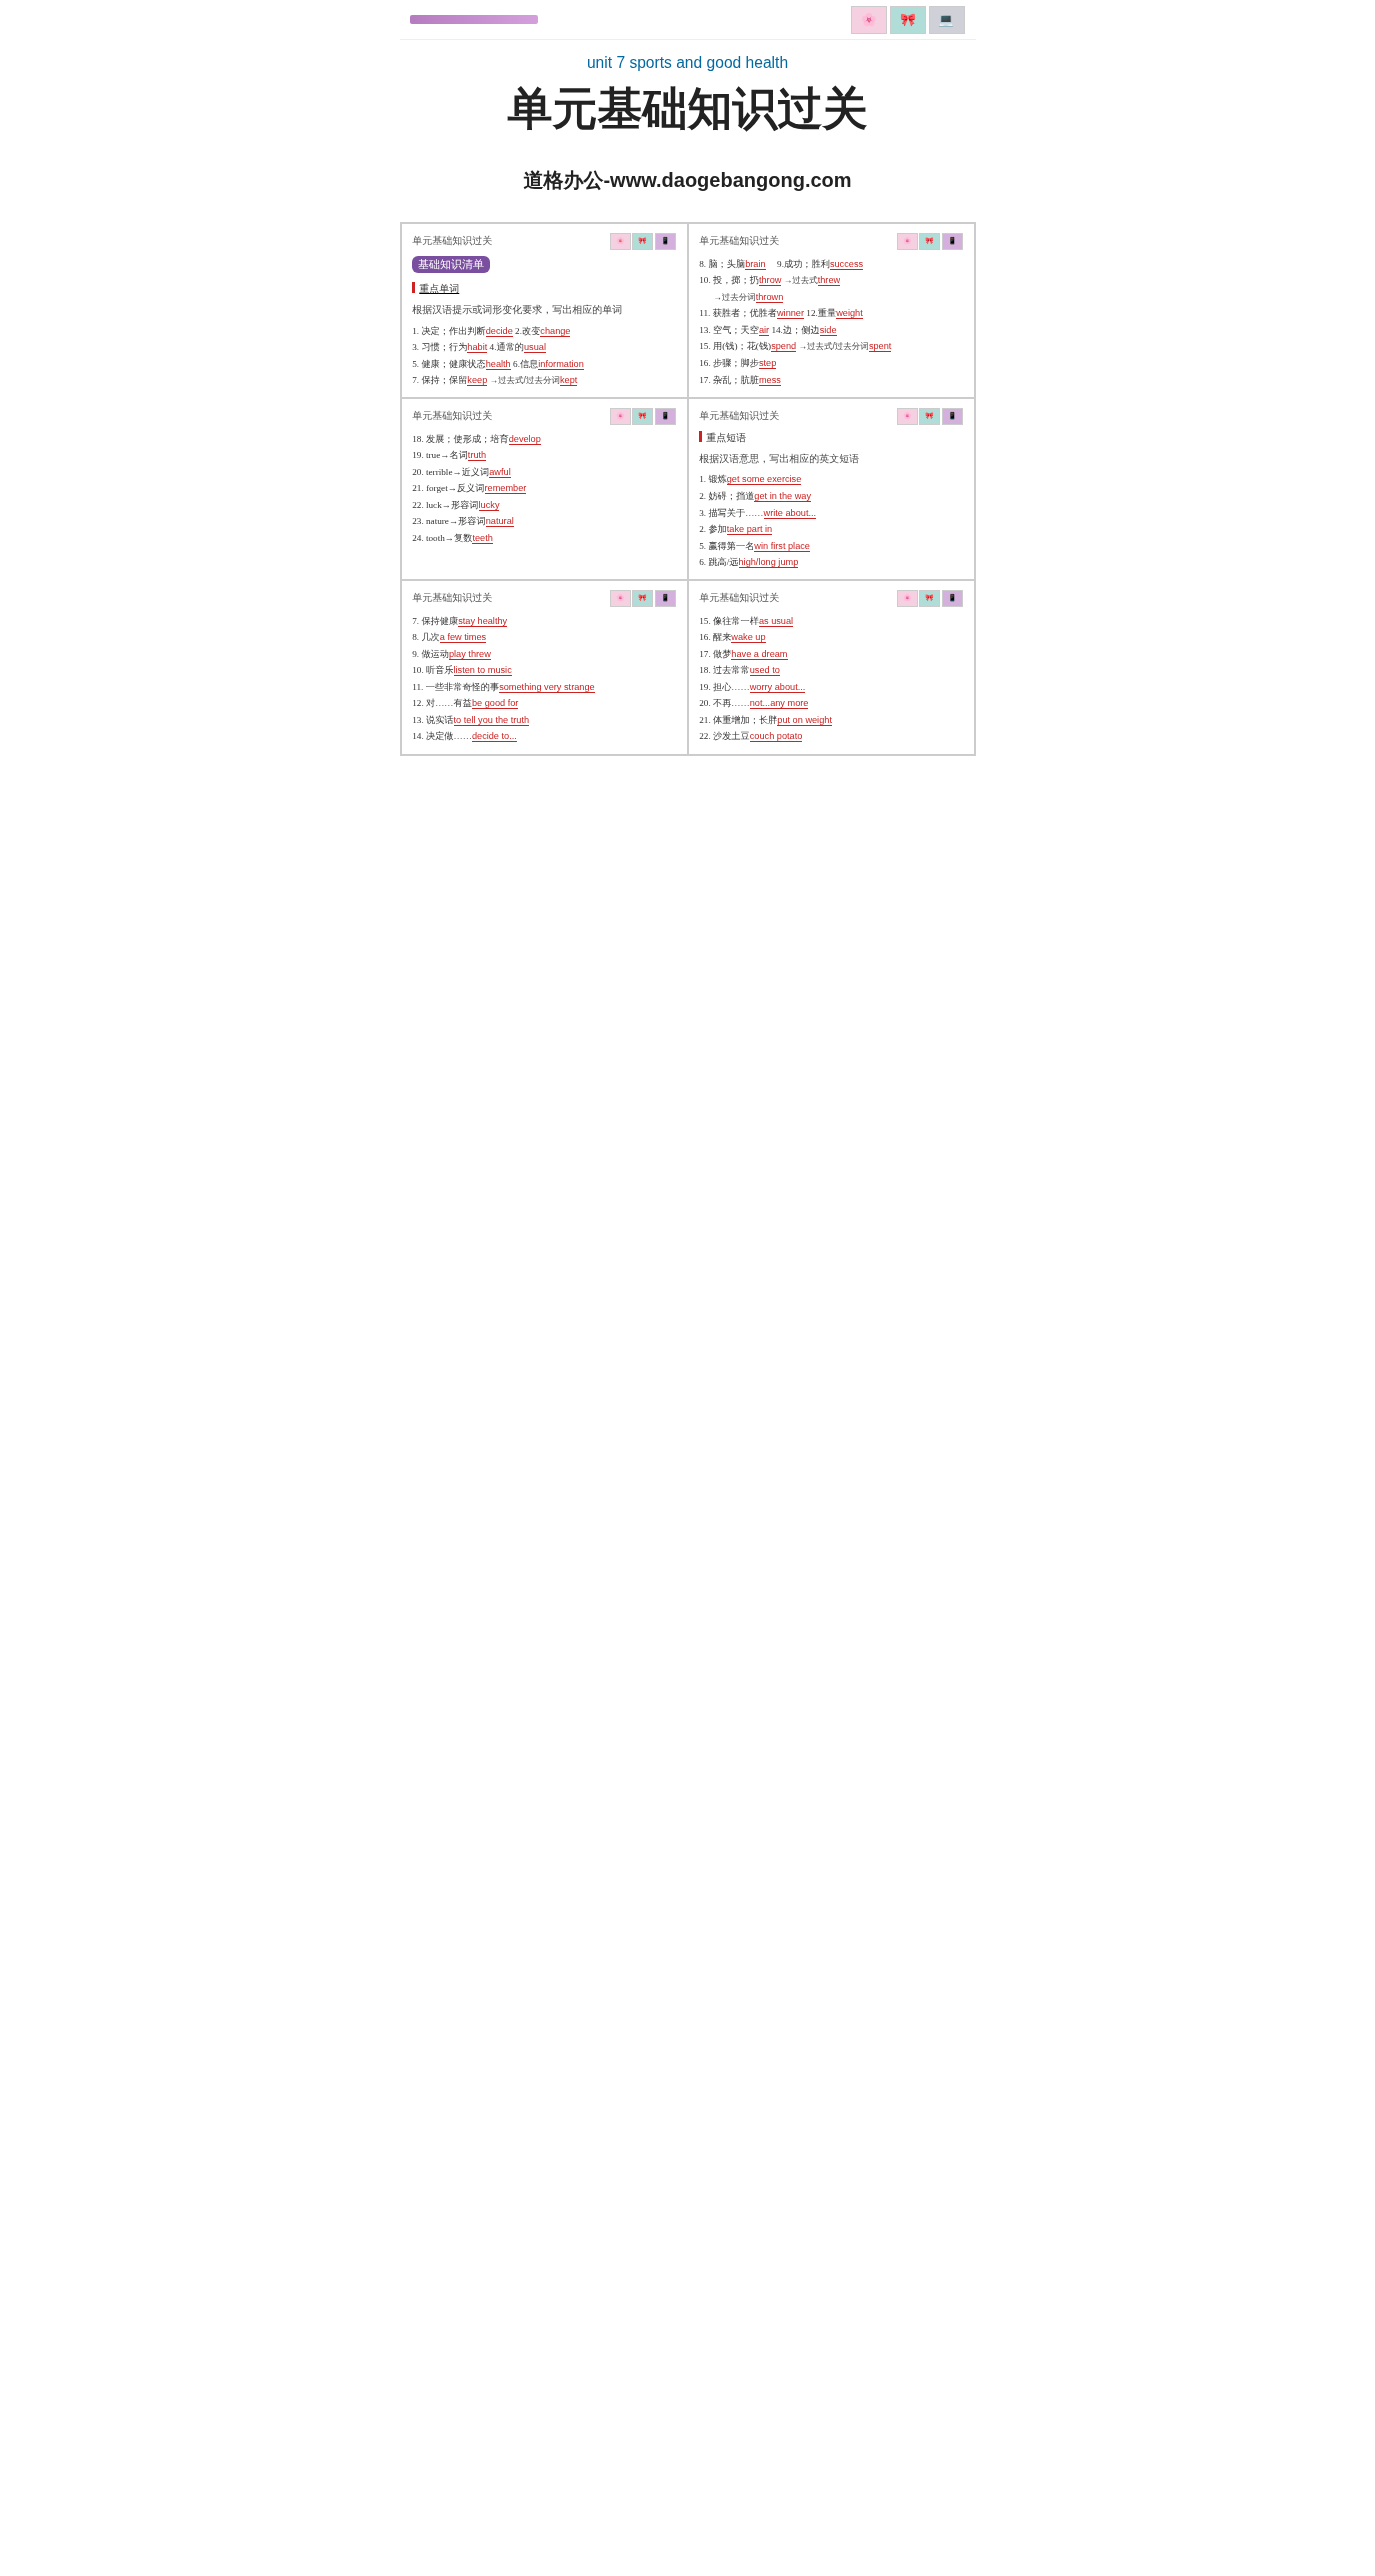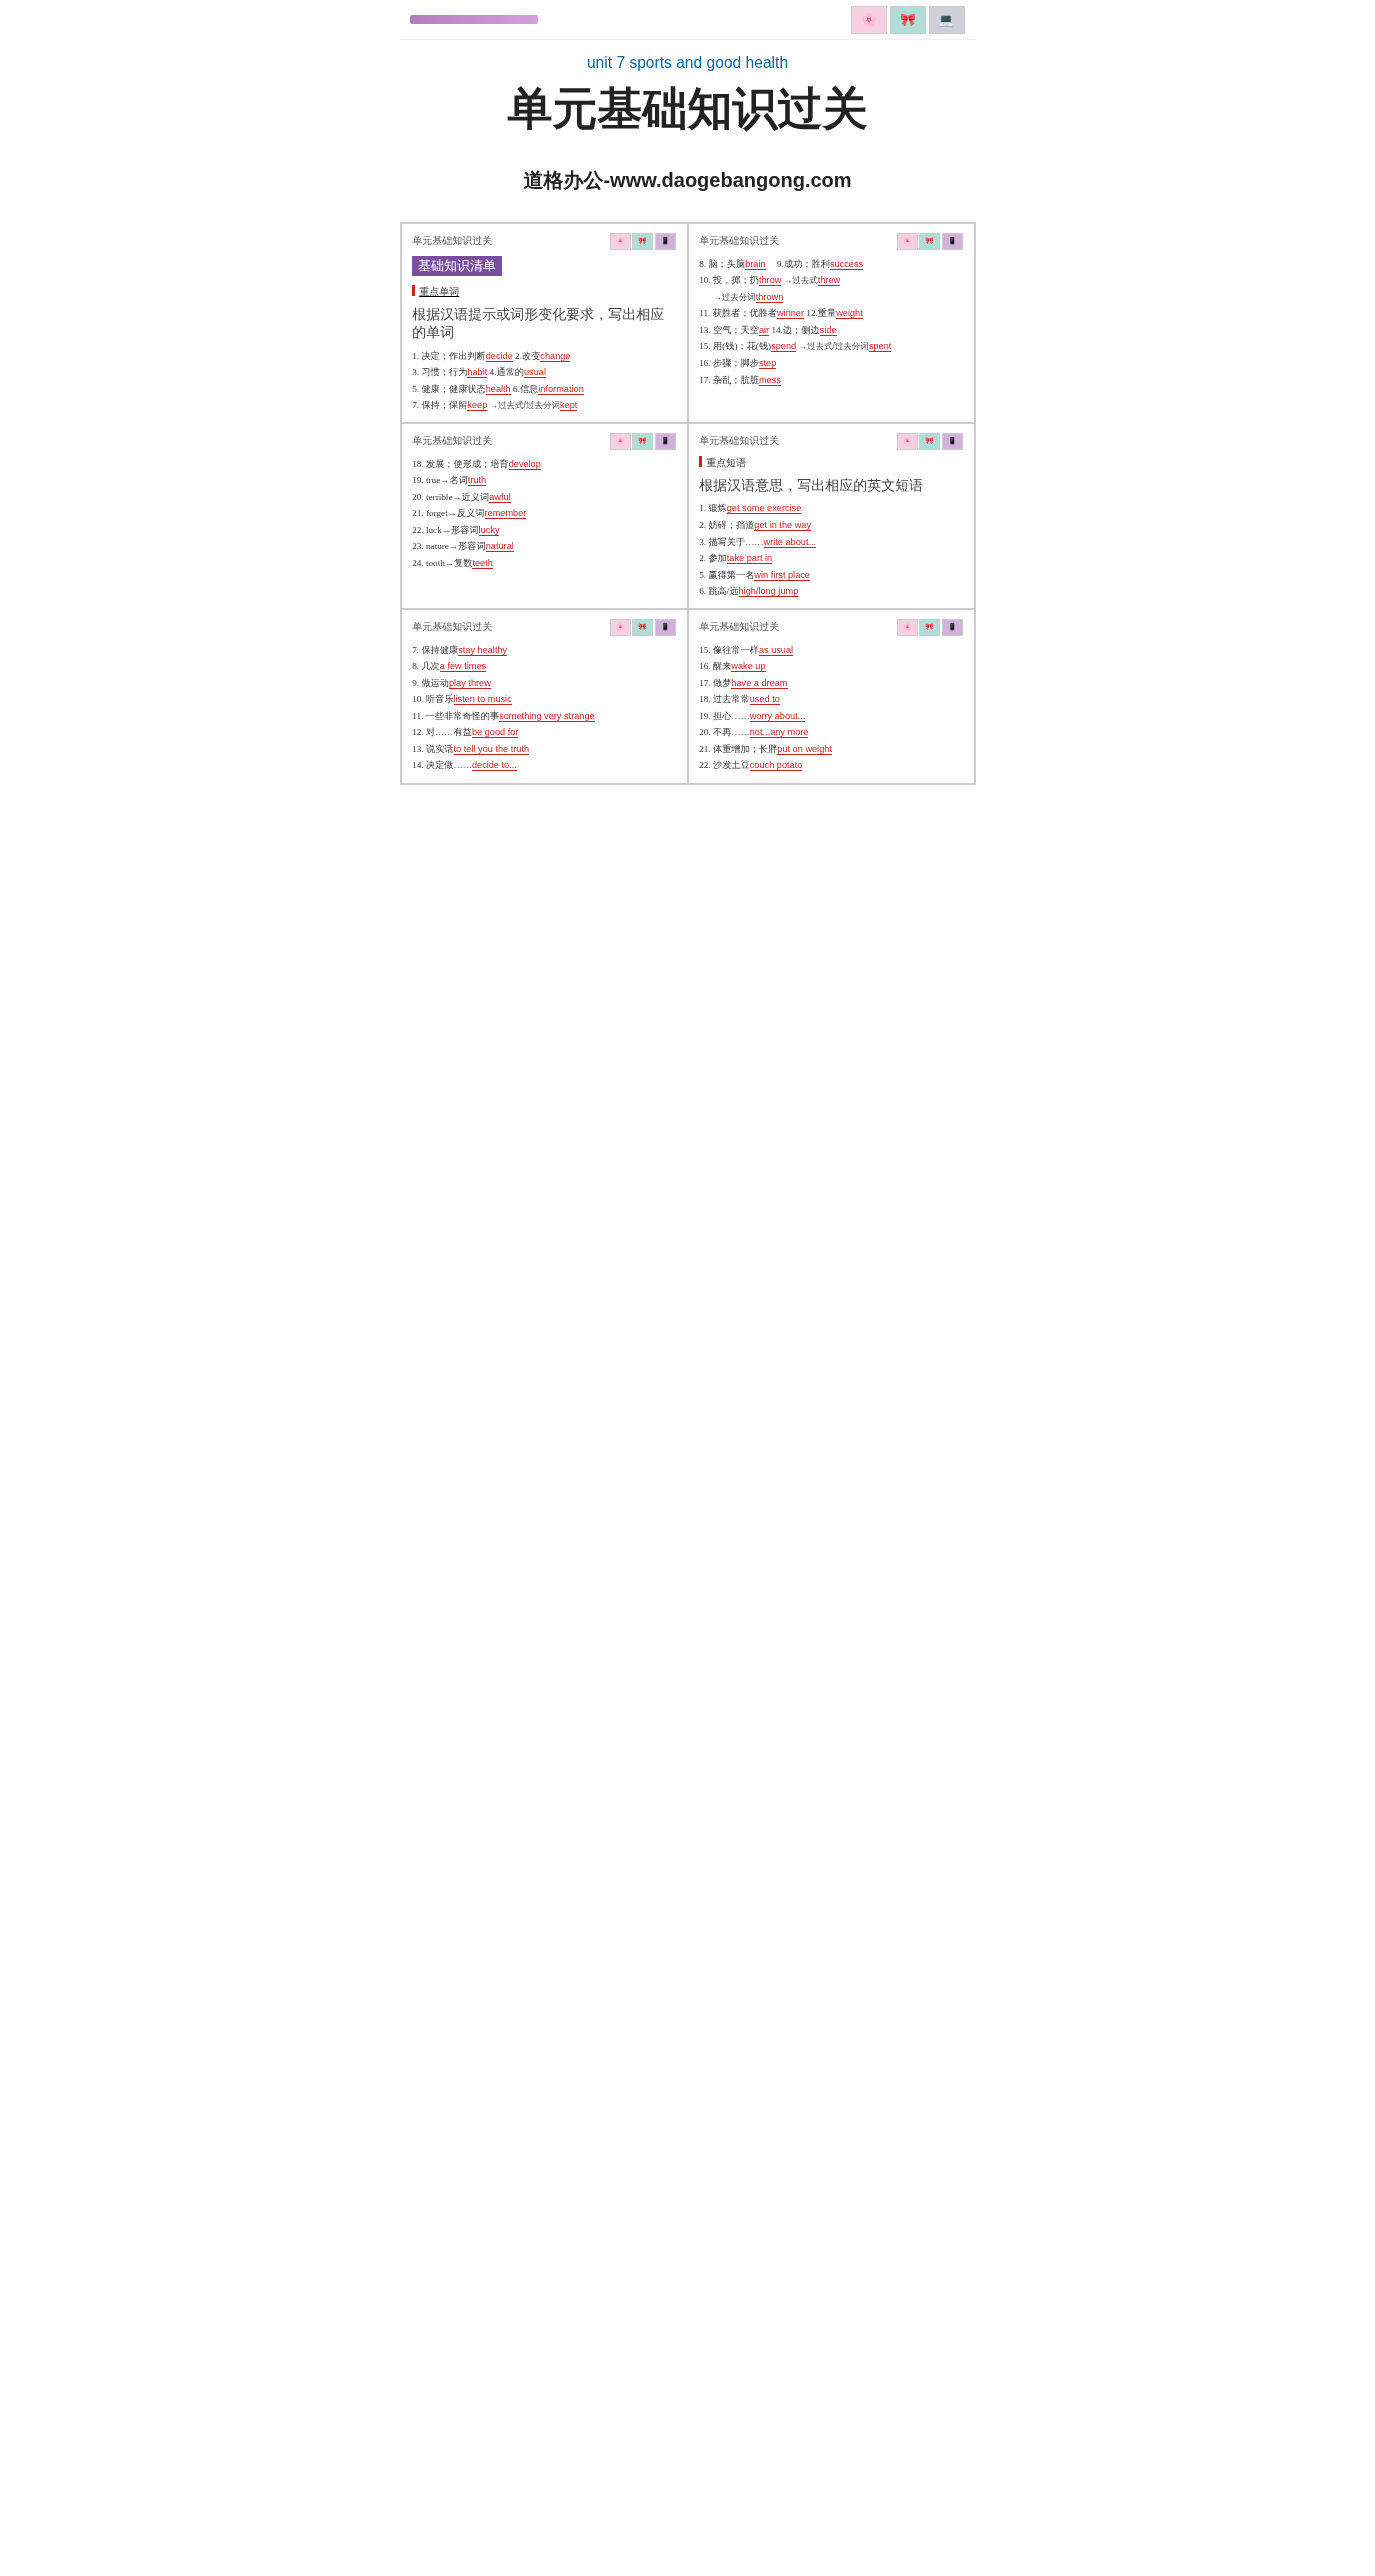--- a/index.html
+++ b/index.html
@@ -109,23 +109,23 @@
     .mini-img.pink { background: #f5d0e0; }
     .mini-img.teal { background: #b0ddd8; }
     .mini-img.purple { background: #d4b0dc; }
 
     
     .section-tag {
       display: inline-flex;
       align-items: center;
       background: #7b4fa0;
       color: #fff;
-      font-size: 13px;
+      font-size: 11px;
       padding: 1.4px 5.7px;
-      border-radius: 0;
+      border-radius: 6px;
       margin-bottom: 4.3px;
       font-family: "SimSun", serif;
     }
 
     .red-marker {
       display: inline-block;
       width: 2.8px;
       height: 11.4px;
       background: #cc2222;
       margin-right: 4.3px;
@@ -133,21 +133,21 @@
     }
 
     .section-subtitle {
       font-size: 10px;
       color: #333;
       margin-bottom: 4.3px;
       font-family: "SimSun", serif;
     }
 
     .vocab-instructions {
-      font-size: 14px;
+      font-size: 10px;
       color: #444;
       margin-bottom: 5.7px;
       font-family: Liberation Serif, serif;
     }
     .vocab-item {
       font-size: 9.2px;
       color: #333;
       line-height: 1.8;
       font-family: "SimSun", serif;
     }

